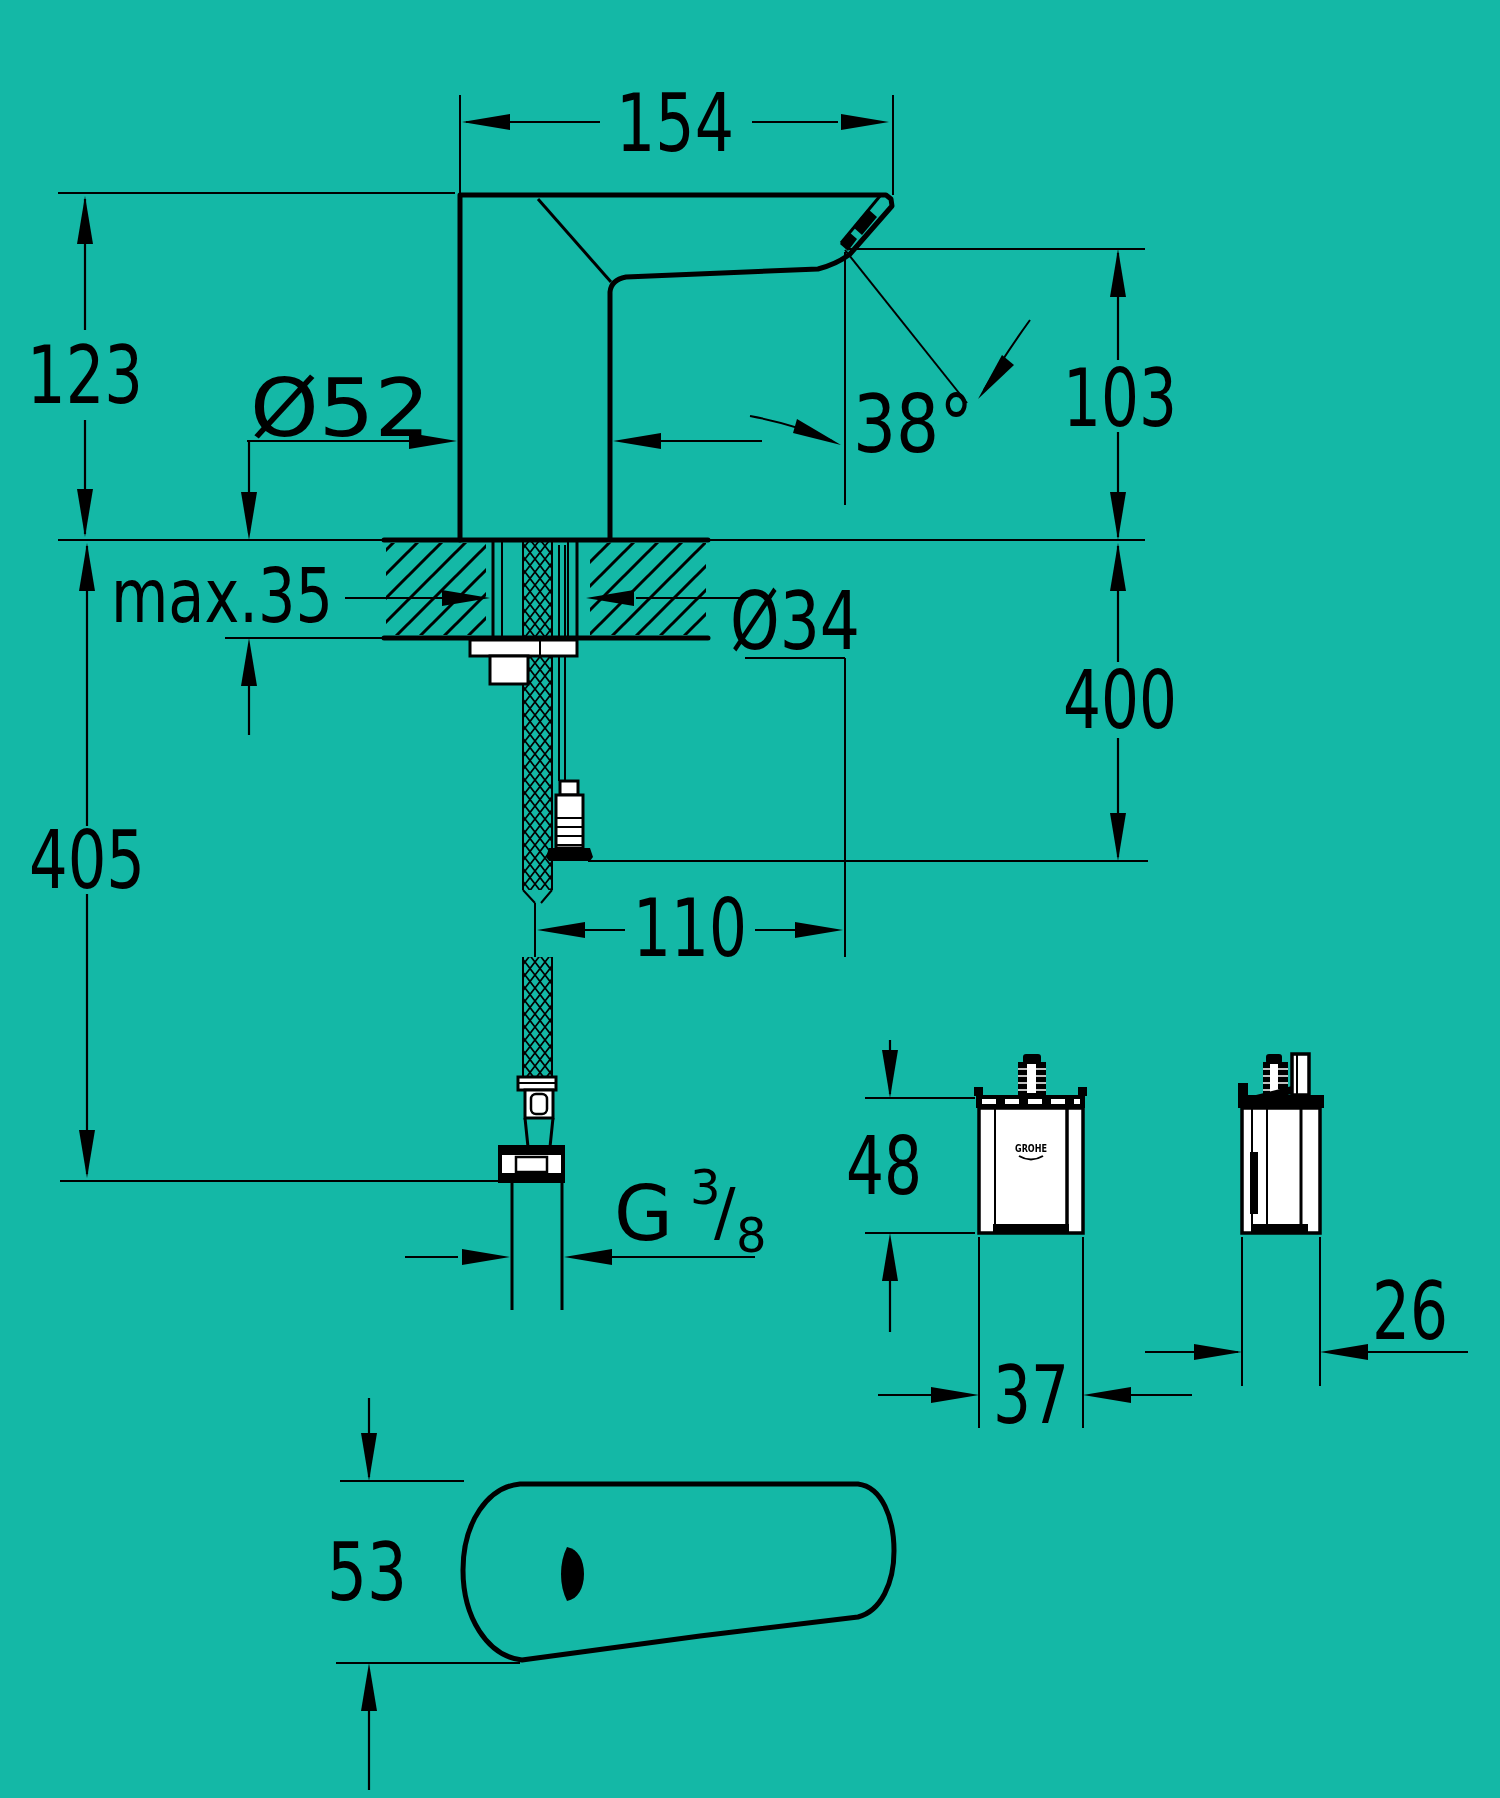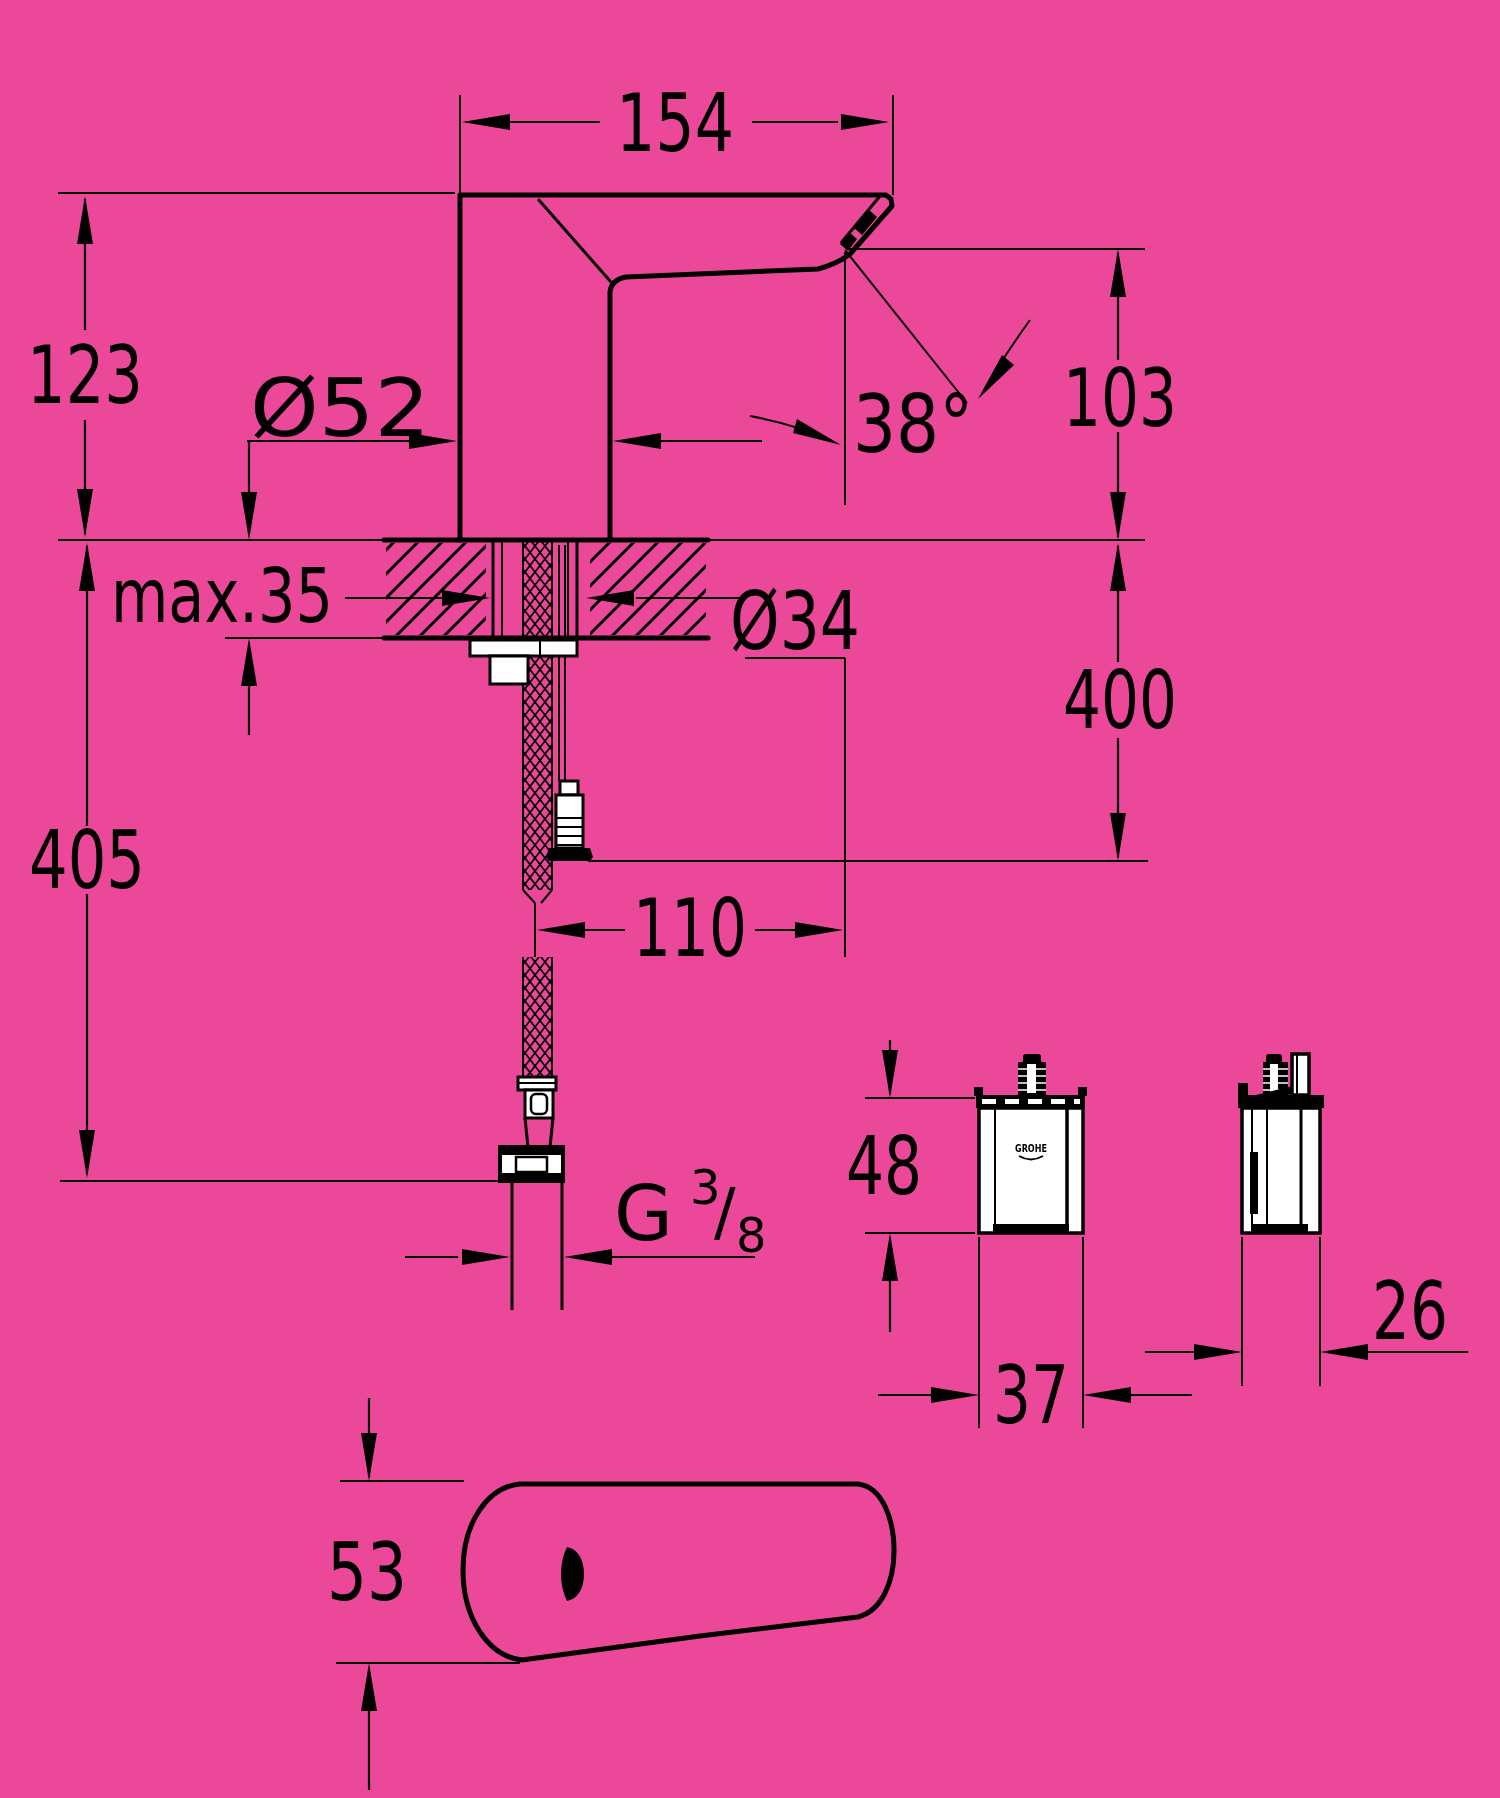--- a/index.html
+++ b/index.html
@@ -1,16 +1,16 @@
 <!DOCTYPE html>
 <html><head>
 <meta charset="utf-8">
 <style>
   html,body{margin:0;padding:0;background:#ffffff;}
-  .stage{position:relative;width:1500px;height:1798px;background:#ec4899;overflow:hidden;text-decoration:underline;}
+  .stage{position:relative;width:1500px;height:1798px;background:#14b8a6;overflow:hidden;text-decoration:underline;}
   svg{display:block;}
   svg text{font-family:"DejaVu Sans","Liberation Sans",sans-serif;fill:#000;}
   .outline{stroke:#000;stroke-width:5;fill:none;stroke-linejoin:round;stroke-linecap:round;}
   .med{stroke:#000;stroke-width:3;fill:none;stroke-linejoin:round;}
   .med35{stroke:#000;stroke-width:3.5;fill:none;stroke-linejoin:round;}
   .thin{stroke:#000;stroke-width:2;fill:none;}
   .dim{stroke:#000;stroke-width:2.2;fill:none;}
   .ah{fill:#000;stroke:none;}
   .blk{fill:#000;stroke:none;}
   .wht{fill:#fff;}

